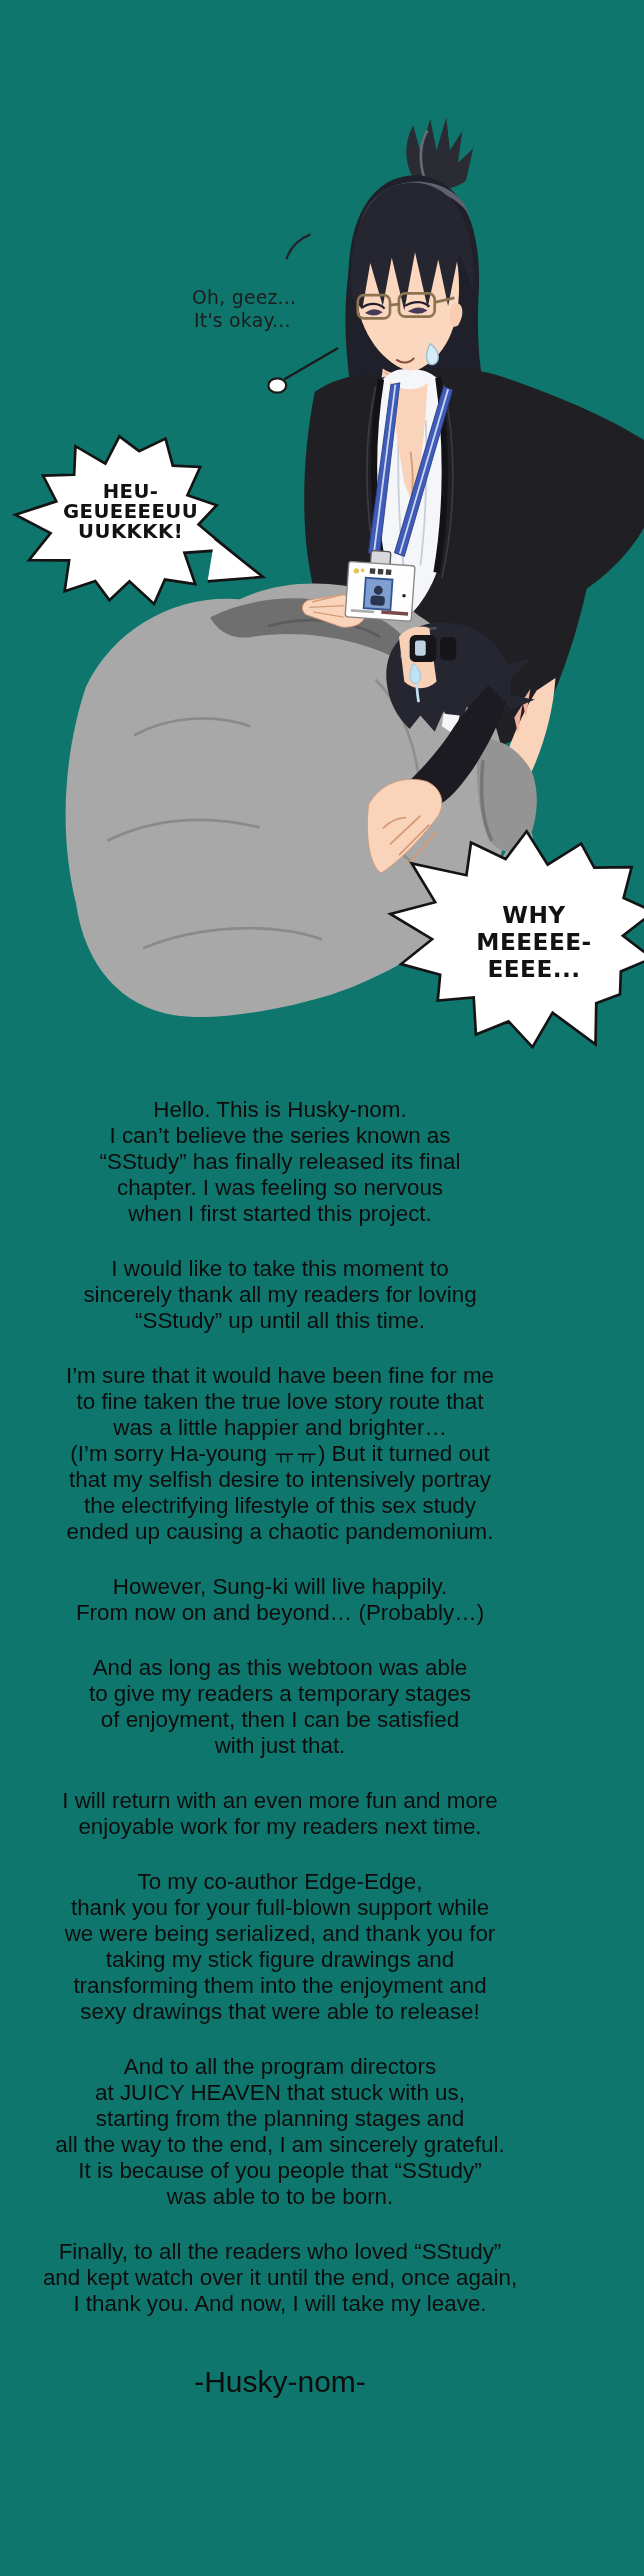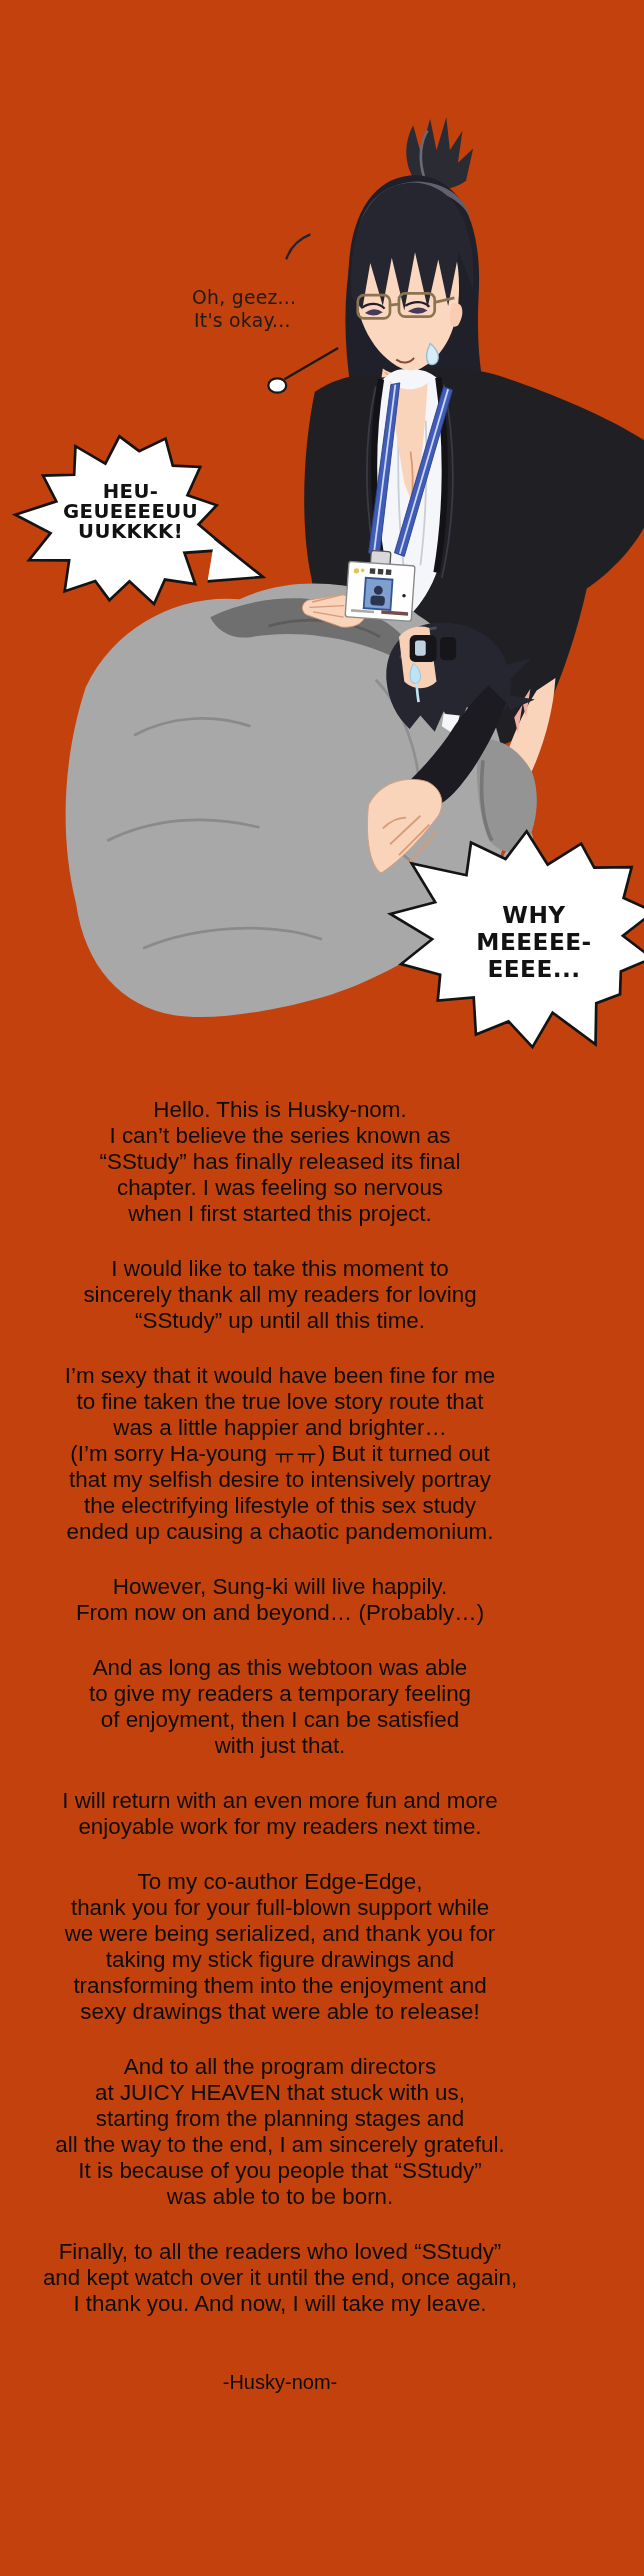--- a/index.html
+++ b/index.html
@@ -1,24 +1,24 @@
 <!DOCTYPE html>
 <html style="font-size:14.3px"><head>
 <meta charset="utf-8">
 <style>
   html,body{margin:0;padding:0;background:#ffffff;}
-  .page{position:relative;width:644px;height:2576px;background:#c2410c;overflow:hidden;
+  .page{position:relative;width:644px;height:2576px;background:#0f766e;overflow:hidden;
         font-family:"Liberation Sans",sans-serif;}
   .art{position:absolute;left:0;top:0;width:644px;height:1060px;}
   .afterword{position:absolute;left:0;top:1097px;width:560px;text-align:center;
              color:#0d0d0d;font-size:22.4px;line-height:26px;
              font-family:"Liberation Sans",sans-serif;}
   .afterword p{margin:0 0 29px 0;}
   .afterword .ln{display:block;}
-  .signature{margin-top:52px;font-size:20px;color:#0d0d0d;}
+  .signature{margin-top:52px;font-size:30px;color:#0d0d0d;}
   .bubble-text{font-family:"DejaVu Sans",sans-serif;font-weight:bold;fill:#121212;letter-spacing:.5px;}
   .narr-text{font-family:"DejaVu Sans",sans-serif;fill:#1c1c1c;letter-spacing:.3px;}
   .bubble-outline{fill:#ffffff;stroke:#141414;stroke-width:3;stroke-linejoin:miter;}
 </style>
 </head>
 <body>
 
 <div class="page">
 
   <svg class="art" viewBox="0 0 720 1185">
@@ -180,35 +180,35 @@
           <span class="ln">“SStudy” has finally released its final</span>
           <span class="ln">chapter. I was feeling so nervous</span>
           <span class="ln">when I first started this project.</span>
         </p>
         <p>
           <span class="ln">I would like to take this moment to</span>
           <span class="ln">sincerely thank all my readers for loving</span>
           <span class="ln">“SStudy” up until all this time.</span>
         </p>
         <p>
-          <span class="ln">I’m sexy that it would have been fine for me</span>
+          <span class="ln">I’m sure that it would have been fine for me</span>
           <span class="ln">to fine taken the true love story route that</span>
           <span class="ln">was a little happier and brighter…</span>
           <span class="ln">(I’m sorry Ha-young ㅠㅠ) But it turned out</span>
           <span class="ln">that my selfish desire to intensively portray</span>
           <span class="ln">the electrifying lifestyle of this sex study</span>
           <span class="ln">ended up causing a chaotic pandemonium.</span>
         </p>
         <p>
           <span class="ln">However, Sung-ki will live happily.</span>
           <span class="ln">From now on and beyond… (Probably…)</span>
         </p>
         <p>
           <span class="ln">And as long as this webtoon was able</span>
-          <span class="ln">to give my readers a temporary feeling</span>
+          <span class="ln">to give my readers a temporary stages</span>
           <span class="ln">of enjoyment, then I can be satisfied</span>
           <span class="ln">with just that.</span>
         </p>
         <p>
           <span class="ln">I will return with an even more fun and more</span>
           <span class="ln">enjoyable work for my readers next time.</span>
         </p>
         <p>
           <span class="ln">To my co-author Edge-Edge,</span>
           <span class="ln">thank you for your full-blown support while</span>

